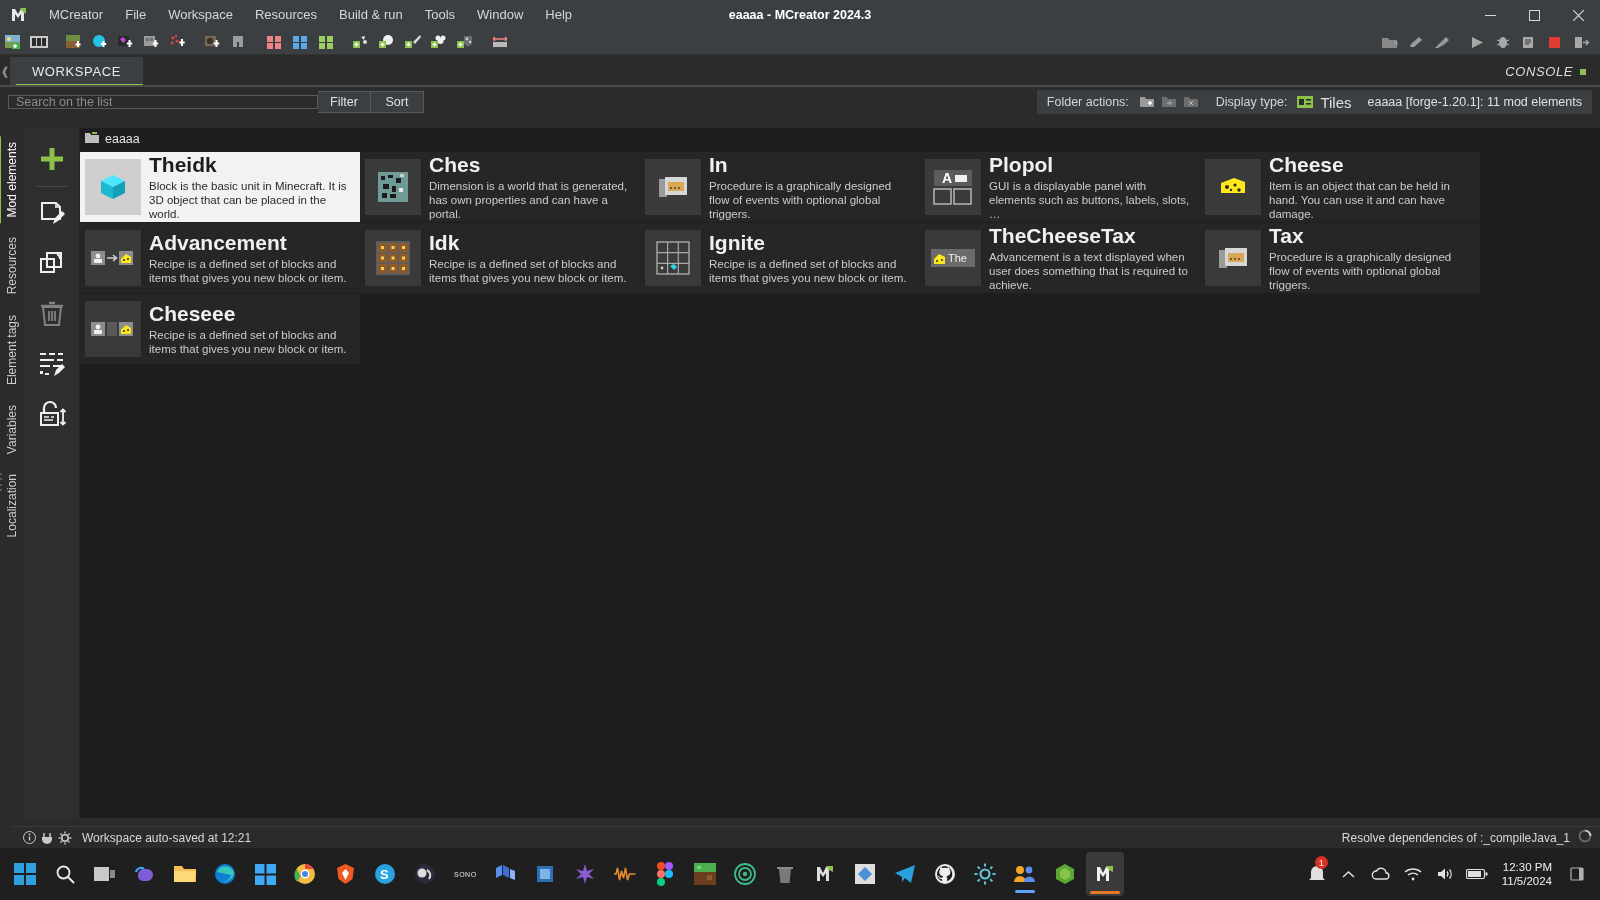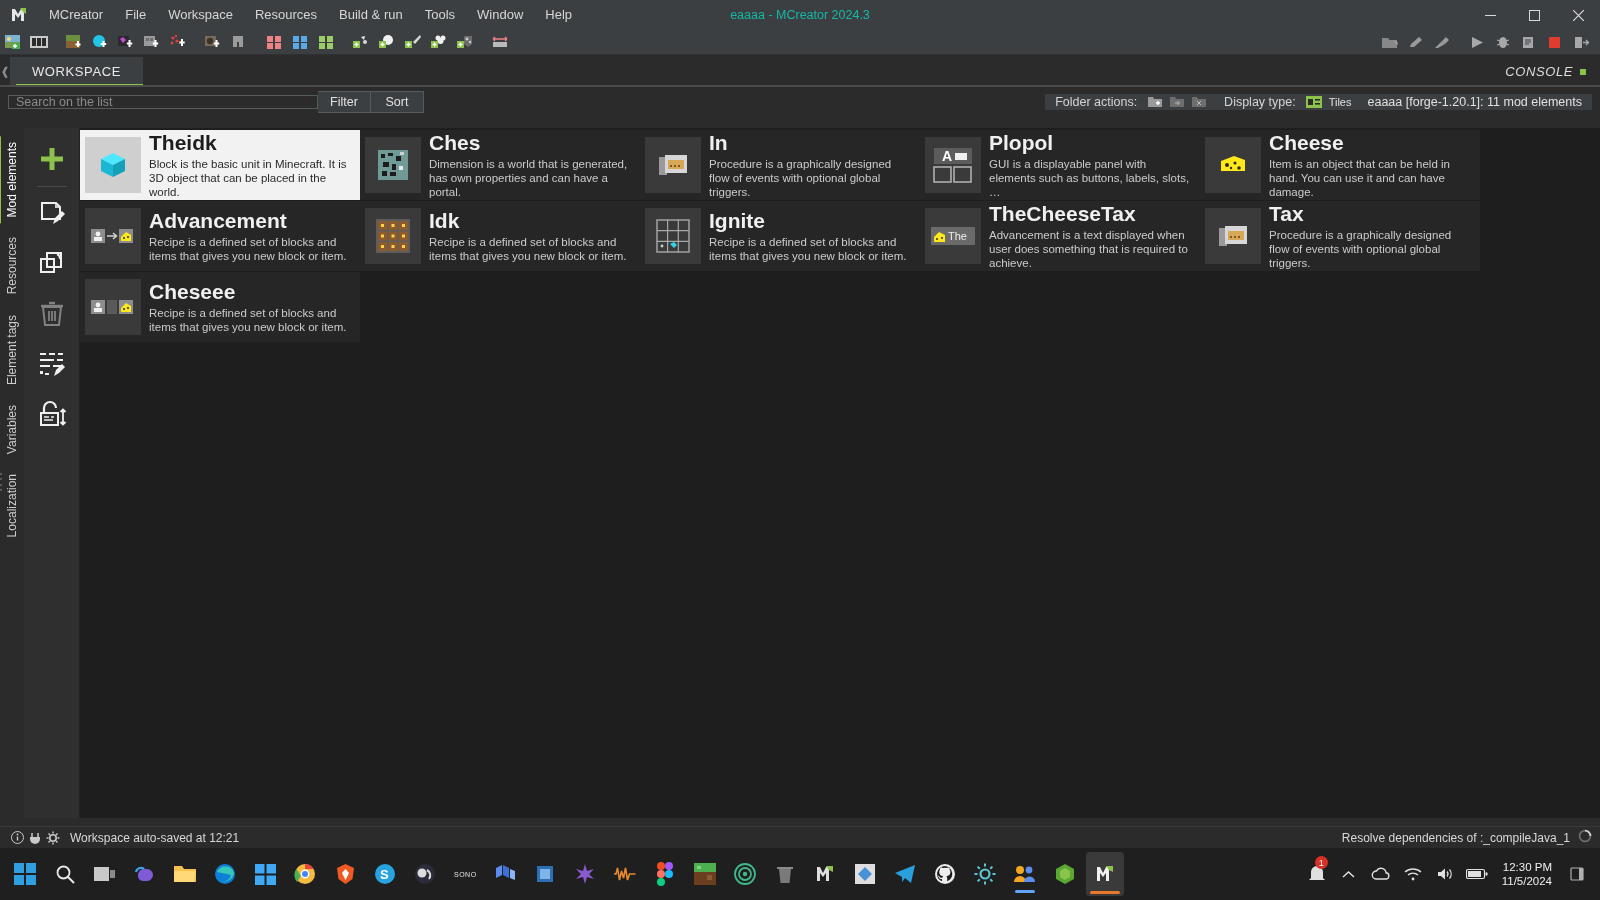--- a/index.html
+++ b/index.html
@@ -21,21 +21,21 @@
     margin-left: 6px;
   }
   #app-logo svg { display:block; }
   .menu-items { display: flex; align-items: center; height: 30px; margin-left: 6px; }
   .menu-item {
     color: #d6d6d6; font-size: 13px; padding: 0 11px; line-height: 30px;
     white-space: nowrap; cursor: default;
   }
   #window-title {
     position: absolute; left: 0; right: 0; text-align: center;
-    color: #14b8a6; font-size: 12.5px; line-height: 30px; pointer-events: none;
+    color: #ffffff; font-size: 12.5px; line-height: 30px; pointer-events: none; font-weight: bold;
   }
   #win-controls {
     margin-left: auto; display: flex; height: 30px; position: relative; z-index: 2;
   }
   .win-btn {
     width: 44px; height: 30px; display: flex; align-items: center; justify-content: center;
     color: #d8d8d8;
   }
 
   
@@ -89,25 +89,25 @@
     font-family: "Liberation Sans", sans-serif;
   }
   #search-input::placeholder { color: #8b8b8b; }
   .sb-btn {
     height: 22px; min-width: 53px; background: #3c3f41; border: 1px solid #555a5c;
     border-left: none; color: #e0e0e0; font-size: 12.5px; display:flex;
     align-items:center; justify-content:center; padding: 0 12px;
     font-family: "Liberation Sans", sans-serif;
   }
 
-  #sb-right { margin-left: auto; display: flex; align-items: center; height: 16px;
+  #sb-right { margin-left: auto; display: flex; align-items: center; height: 24px;
     background: #3c3f41; padding: 0 10px; gap: 0; }
   .sb-label { color: #d4d4d4; font-size: 12.5px; margin-right: 7px; }
   .sb-icon-btn { width: 22px; height: 20px; display:flex; align-items:center; justify-content:center; }
-  #display-type-val { color:#e0e0e0; font-size:11px; margin-left:4px; margin-right:16px; }
+  #display-type-val { color:#e0e0e0; font-size:15px; margin-left:4px; margin-right:16px; }
   #element-count { color:#e0e0e0; font-size:12.5px; }
 
   
   #main {
     position: absolute; left: 0; top: 128px; right: 0; bottom: 82px;
     display: flex; background: #1e1e1e;
   }
 
   
   #vtabs {
@@ -167,21 +167,21 @@
     white-space: nowrap; overflow: hidden; text-overflow: ellipsis;
   }
   .tile.selected .tile-name { color: #1d1d1d; }
   .tile-desc {
     color: #cbcbcb; font-size: 11.5px; line-height: 14px; margin-top: 2px;
   }
   .tile.selected .tile-desc { color: #2a2a2a; }
 
   
   #statusbar {
-    position: absolute; left: 0; right: 0; bottom: 52px; height: 22px;
+    position: absolute; left: 12px; right: 0; bottom: 52px; height: 22px;
     background: #2b2b2b; display: flex; align-items: center; padding: 0 8px;
     border-top: 1px solid #3a3a3a;
   }
   .st-icon { width: 18px; height: 18px; display:flex; align-items:center; justify-content:center; }
   #status-text { color: #d8d8d8; font-size: 12px; margin-left: 8px; }
   #status-right { margin-left: auto; color: #d8d8d8; font-size: 12px; display:flex; align-items:center; gap:8px;}
 
   
   #taskbar {
     position: absolute; left: 0; right: 0; bottom: 0; height: 52px;
@@ -552,20 +552,29 @@
       <svg width="30" height="28" viewBox="0 0 30 28">
         <path d="M7 13 V8 a6 6 0 0 1 12 0" fill="none" stroke="#f0f0f0" stroke-width="2.2"></path>
         <rect x="4" y="13" width="17" height="12" fill="none" stroke="#f0f0f0" stroke-width="2"></rect>
         <path d="M7 17 h5 M7 20 h9 M14 17 h3" stroke="#f0f0f0" stroke-width="1.6"></path>
         <path d="M26 10 L26 24 M23.5 12 L26 9.5 L28.5 12 M23.5 22 L26 24.5 L28.5 22" stroke="#f0f0f0" stroke-width="1.8" fill="none"></path>
       </svg>
     </div>
   </div>
 
   <div id="content">
+    <div id="breadcrumb">
+      <span>
+        <svg width="14" height="12" viewBox="0 0 14 12">
+            <path d="M0 1 L5 1 L6 3 L14 3 L14 11 L0 11 Z" fill="#bdbdbd"></path>
+            <rect x="7" y="0" width="5" height="2" fill="#8cc24a"></rect>
+          </svg>
+      </span>
+      <span id="breadcrumb-label">eaaaa</span>
+    </div>
 
     <div id="tiles">
 
       <div class="tile selected">
         <div class="tile-thumb">
           <svg width="34" height="34" viewBox="0 0 34 34" class="px">
             <path d="M17 5 L29 11 L17 17 L5 11 Z" fill="#4de8ff"></path>
             <path d="M5 11 L17 17 L17 29 L5 23 Z" fill="#1bb8d4"></path>
             <path d="M29 11 L29 23 L17 29 L17 17 Z" fill="#15a0ba"></path>
           </svg>

